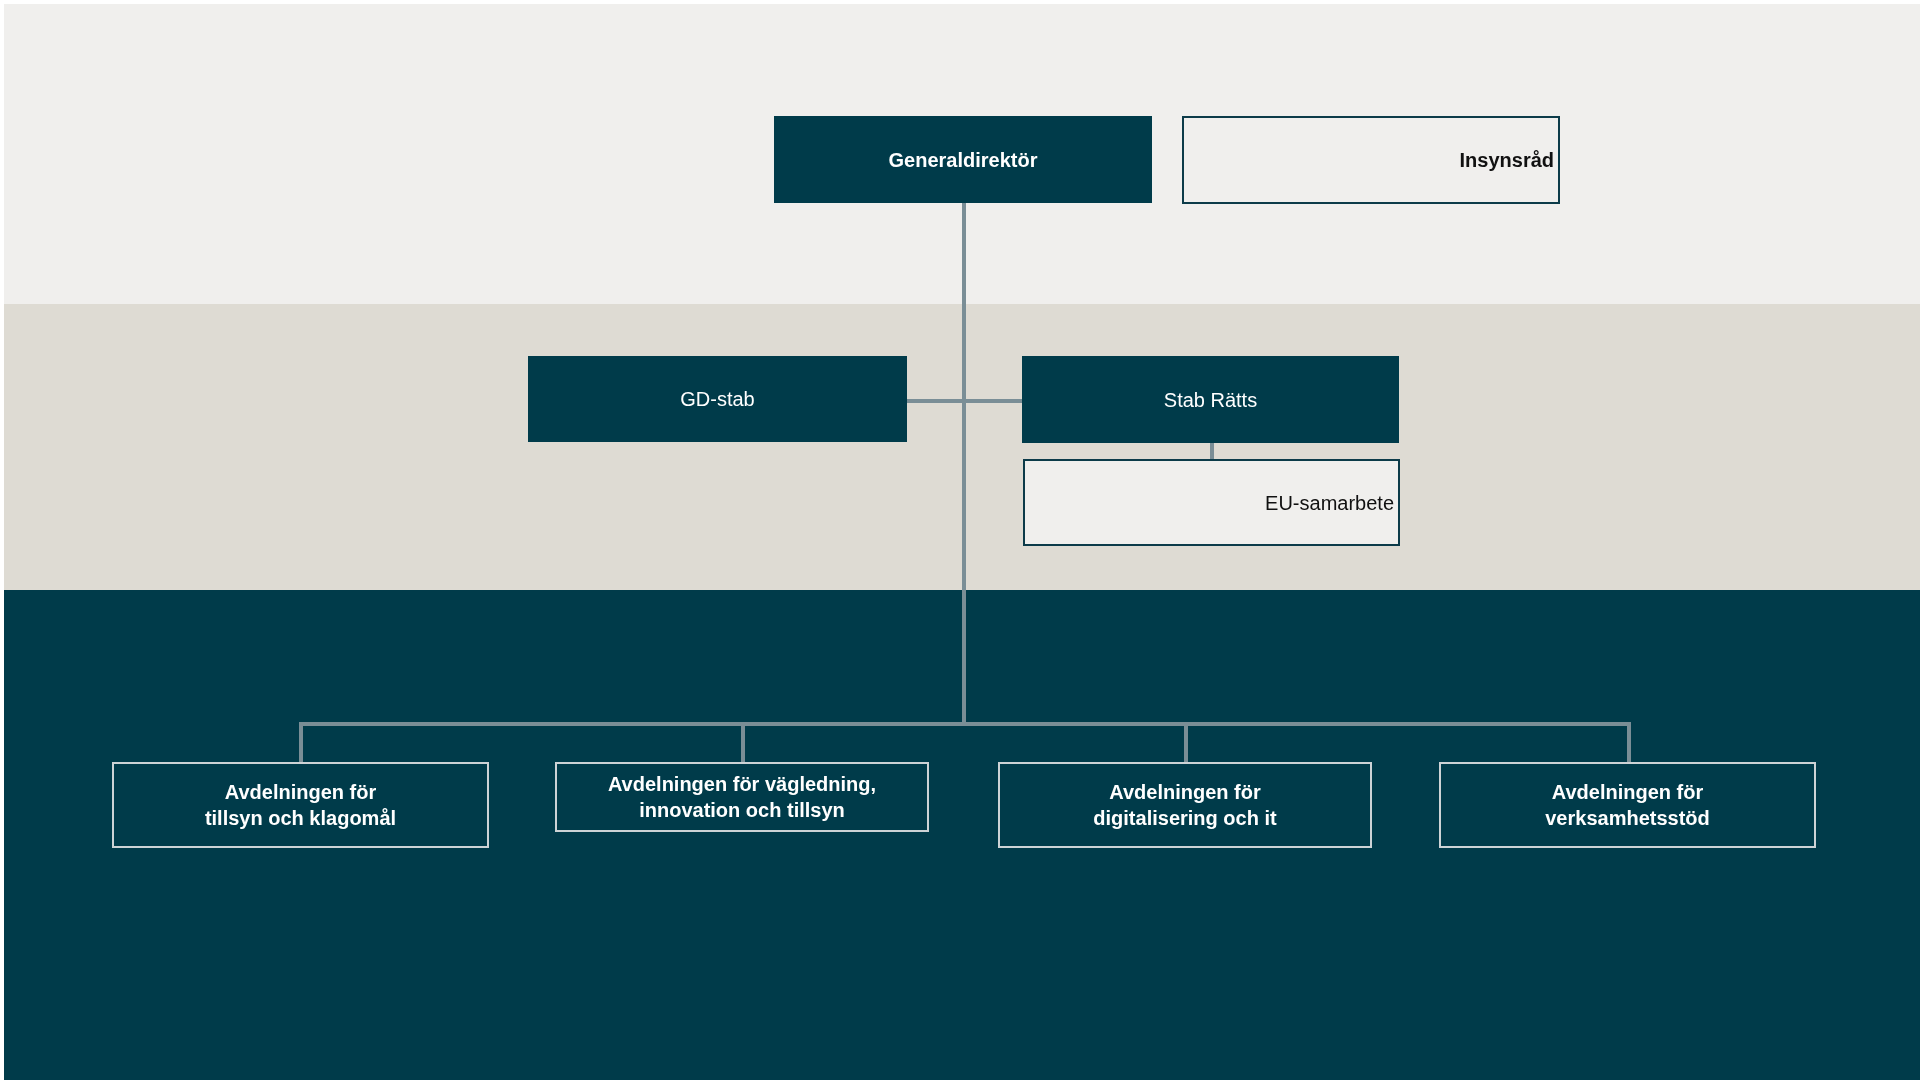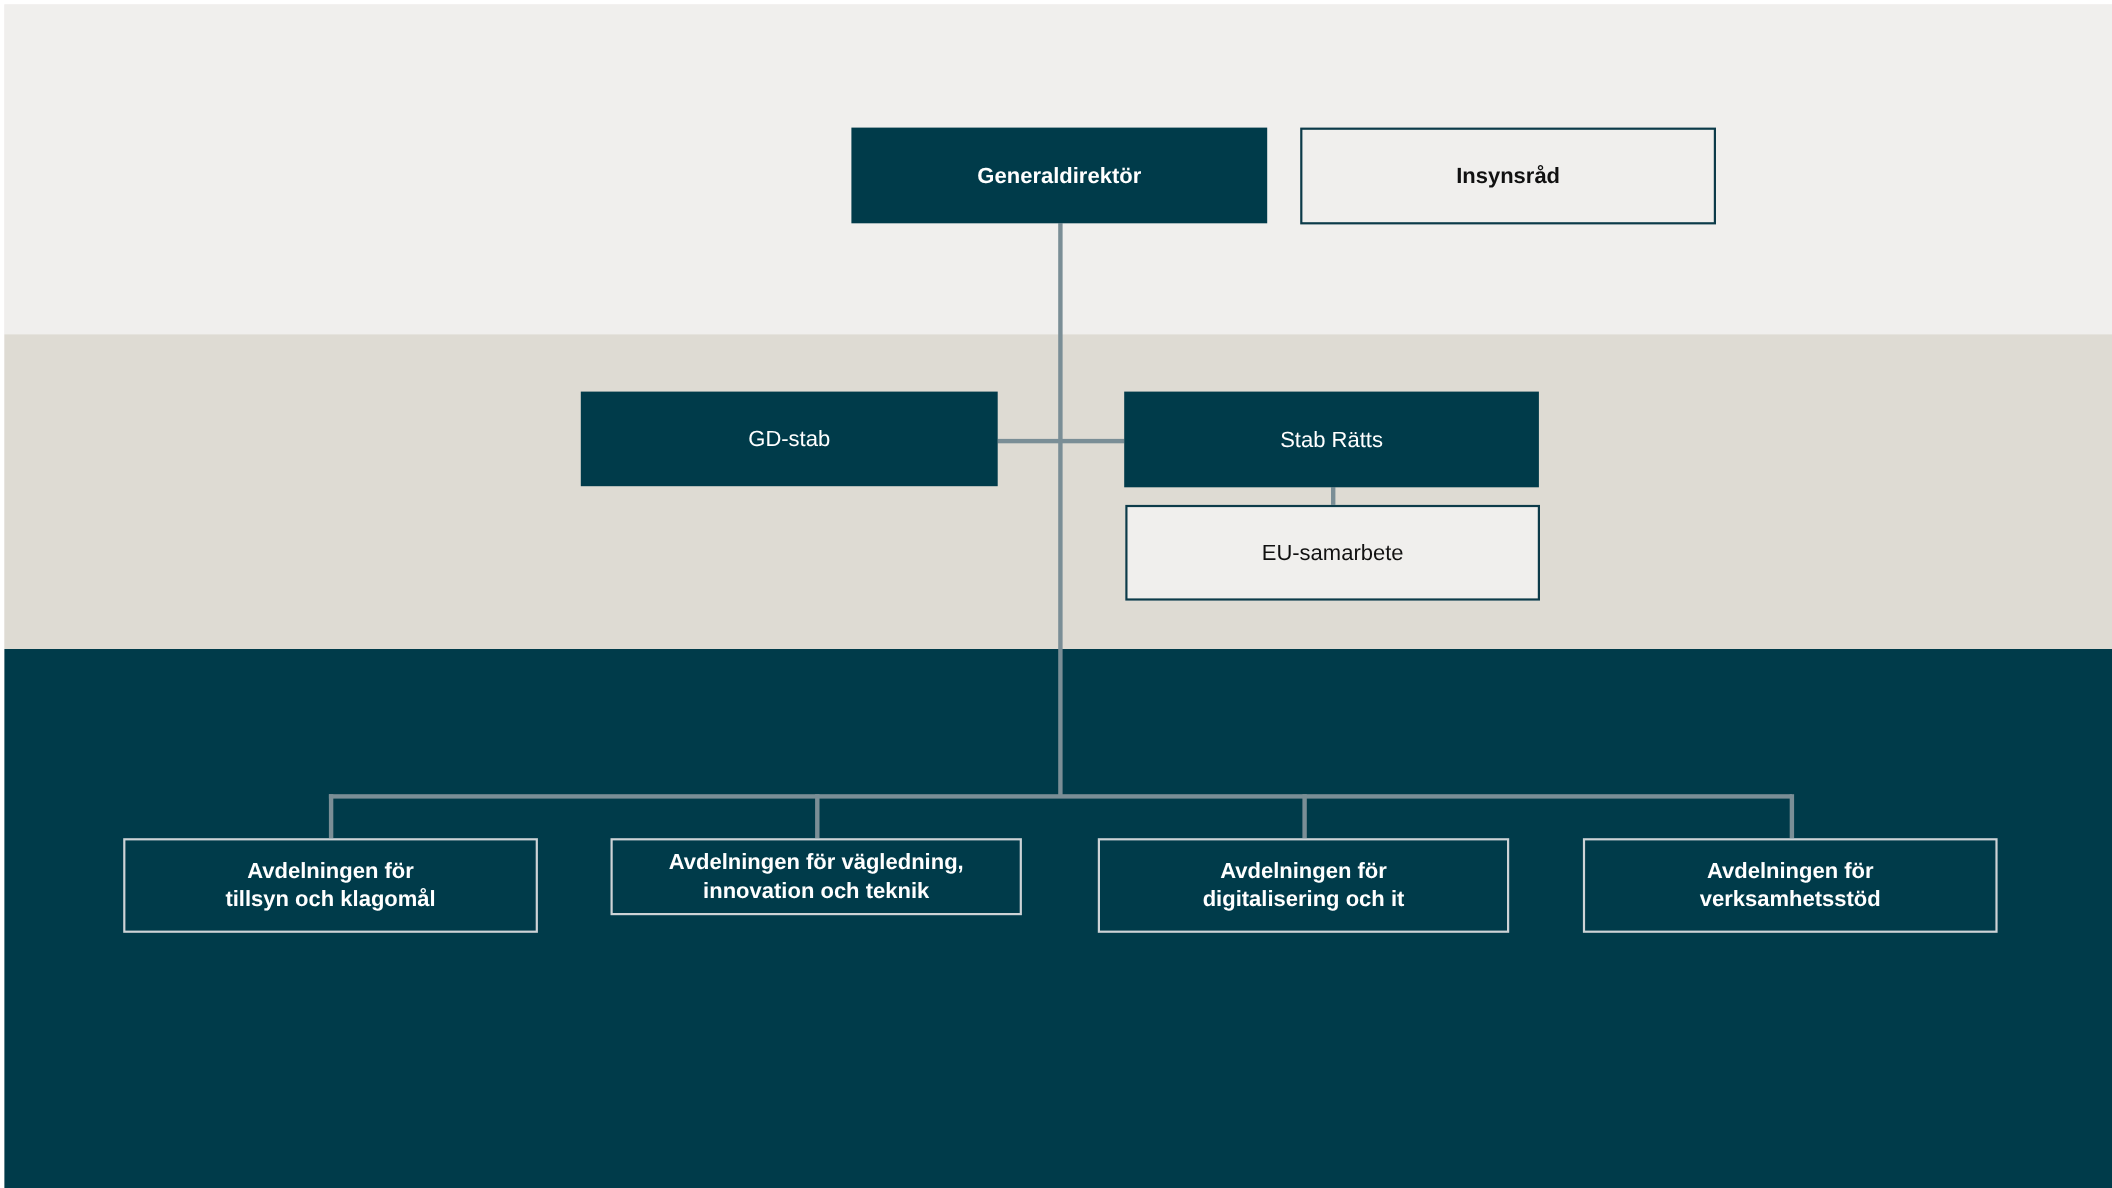--- a/index.html
+++ b/index.html
@@ -37,20 +37,21 @@
     z-index: 2;
   }
   .node-dark {
     background: var(--dark-teal);
     color: var(--text-light);
   }
   .node-light {
     background: var(--band-top);
     color: var(--text-dark);
     border: 2px solid var(--dark-border);
+    justify-content: flex-end;
   }
   .node-outlined {
     background: var(--dark-teal);
     color: var(--text-light);
     border: 2px solid var(--light-border);
   }
   .bold { font-weight: bold; }
 
   .connector { position: absolute; background: var(--line-color); z-index: 1; }
 
@@ -116,21 +117,21 @@
   <div class="node node-outlined bold" id="n-dept-1">
     <span>
       <span>Avdelningen för</span><br>
       <span>tillsyn och klagomål</span>
     </span>
   </div>
 
   <div class="node node-outlined bold" id="n-dept-2">
     <span>
       <span>Avdelningen för vägledning,</span><br>
-      <span>innovation och teknik</span>
+      <span>innovation och tillsyn</span>
     </span>
   </div>
 
   <div class="node node-outlined bold" id="n-dept-3">
     <span>
       <span>Avdelningen för</span><br>
       <span>digitalisering och it</span>
     </span>
   </div>
 

